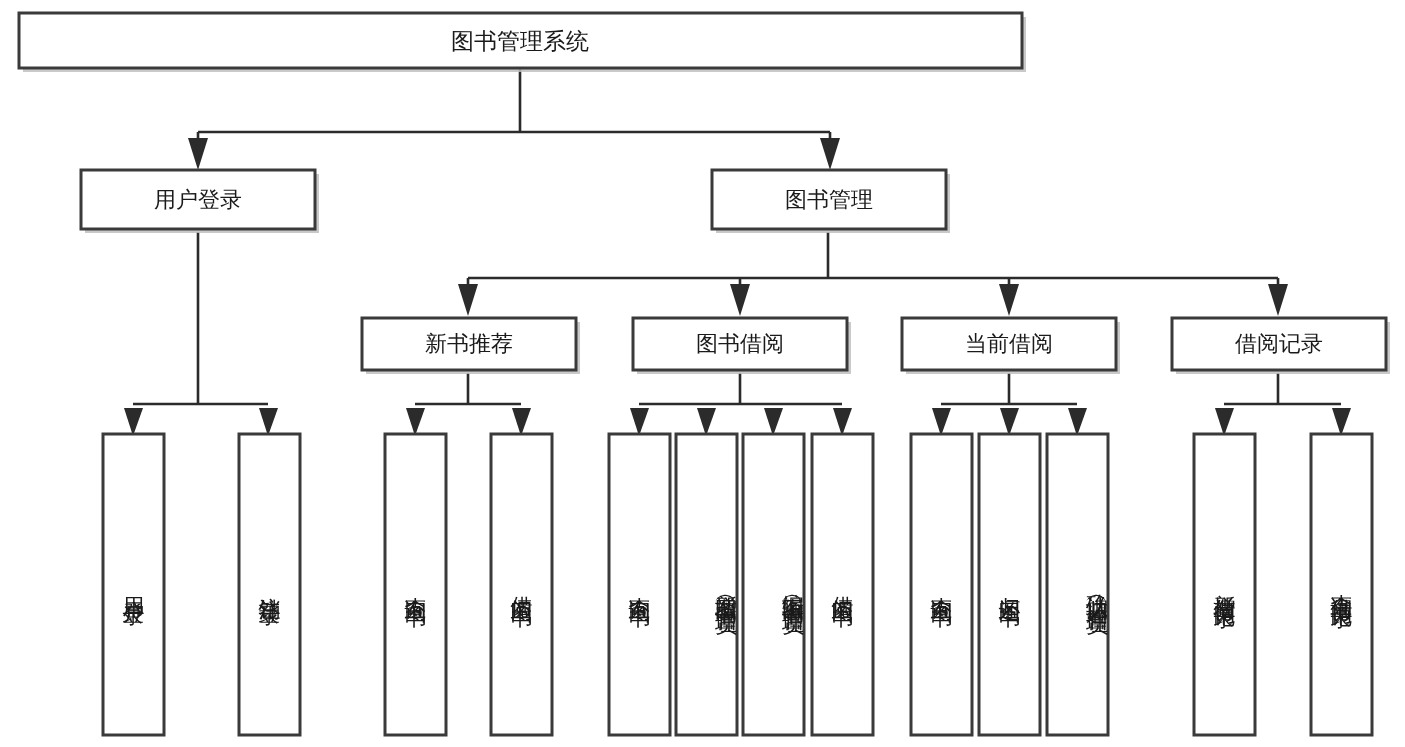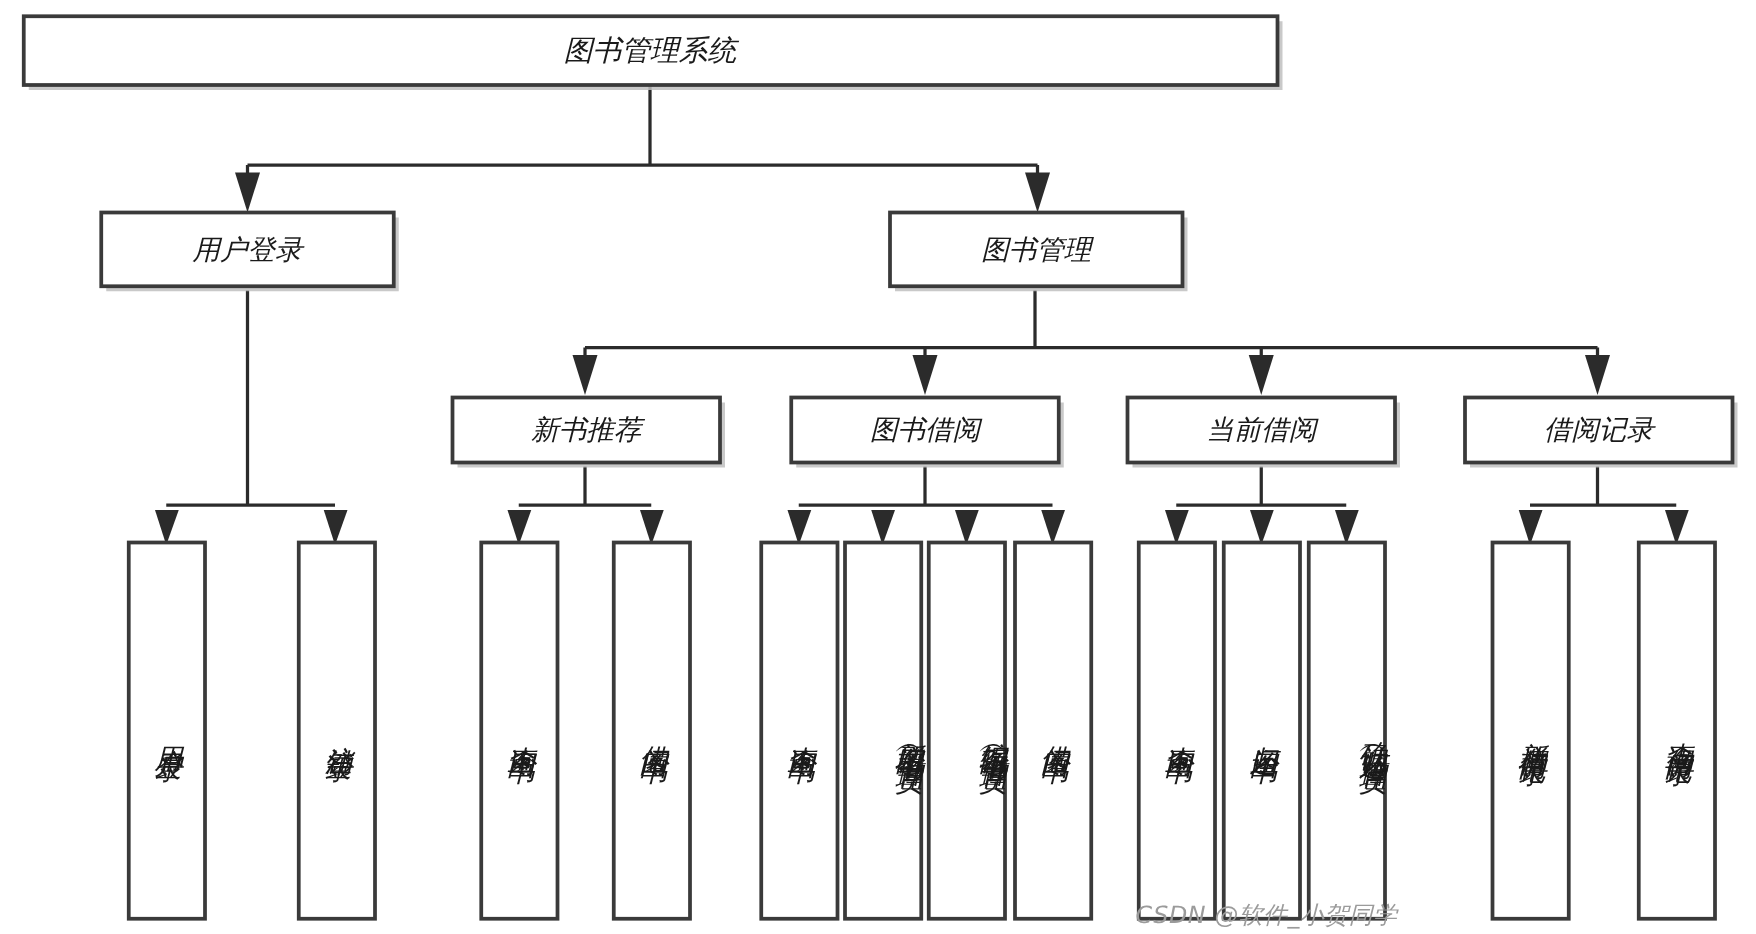--- a/index.html
+++ b/index.html
@@ -1,21 +1,21 @@
 <!DOCTYPE html>
 <html><head>
 <meta charset="utf-8">
 <style>
   html,body{margin:0;padding:0;background:#ffffff;}
   body{
     width:1405px;height:747px;overflow:hidden;
     font-family:"DejaVu Sans","Liberation Sans",sans-serif;
     color:#1a1a1a;
   }
-  #diagram-root{position:relative;width:1124px;height:747px;background:#fff;font-style:italic;}
+  #diagram-root{position:relative;width:1124px;height:747px;background:#fff;}
   svg.diagram-canvas{position:absolute;left:0;top:0;width:1405px;height:747px;display:block;}
 
   .node-box{
     fill:#ffffff;stroke:#3a3a3a;stroke-width:3;
   }
   .node-shadow{
     fill:#bfbfbf;stroke:none;opacity:.85;
   }
   .connector{
     stroke:#2b2b2b;stroke-width:2.6;fill:none;stroke-linecap:butt;
@@ -190,14 +190,13 @@
   <div class="leaf-caption" style="left:743px;top:434px;width:61px;height:301px;align-items:flex-start;padding-top:10px;box-sizing:border-box;">编辑图书（管理员）</div>
   <div class="leaf-caption" style="left:812px;top:434px;width:61px;height:301px;">借阅图书</div>
 
   <div class="leaf-caption" style="left:911px;top:434px;width:61px;height:301px;">查询图书</div>
   <div class="leaf-caption" style="left:979px;top:434px;width:61px;height:301px;">归还图书</div>
   <div class="leaf-caption" style="left:1047px;top:434px;width:61px;height:301px;align-items:flex-start;padding-top:10px;box-sizing:border-box;">确认归还（管理员）</div>
 
   <div class="leaf-caption" style="left:1194px;top:434px;width:61px;height:301px;">新增借阅记录</div>
   <div class="leaf-caption" style="left:1311px;top:434px;width:61px;height:301px;">查询借阅记录</div>
 
-  <div class="watermark">CSDN @软件_小贺同学</div>
 </div>
 
 </body></html>

